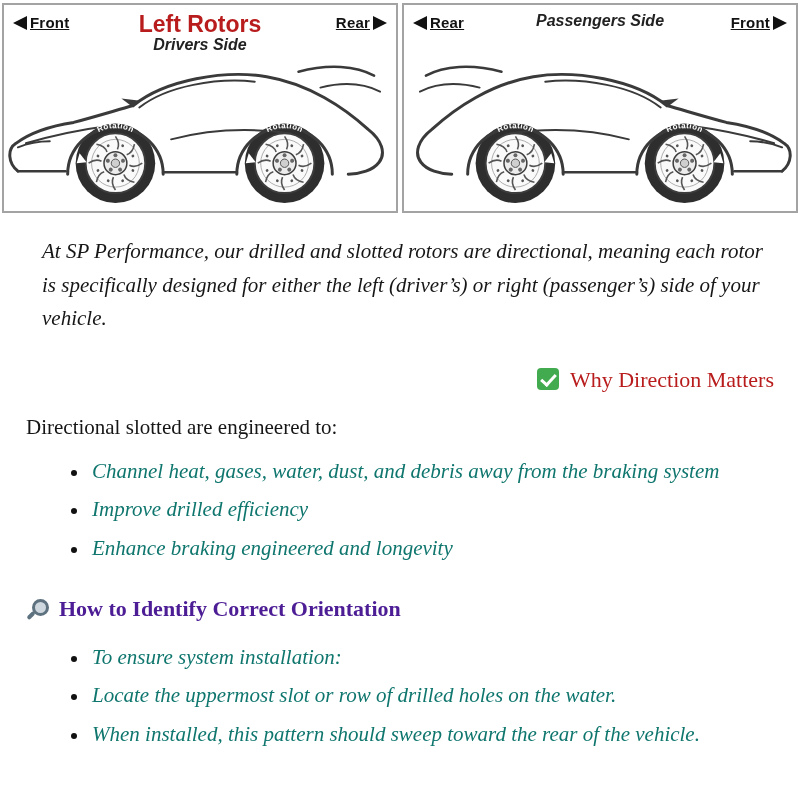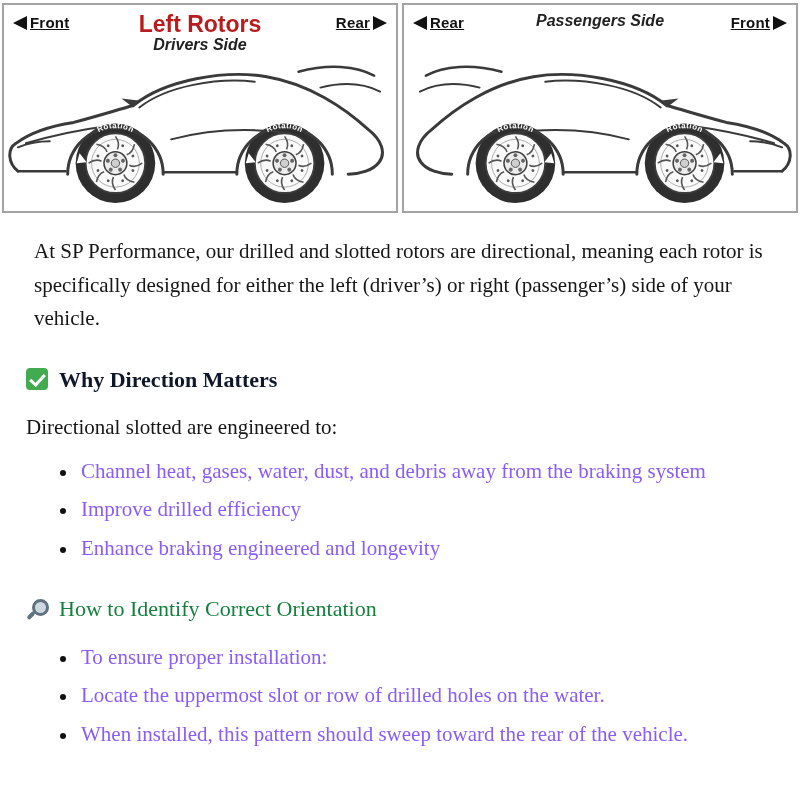--- a/index.html
+++ b/index.html
@@ -49,30 +49,30 @@
     font-weight:bold; font-style:italic; font-size:16px; color:#222;
   }
   .car-svg { display:block; width:100%; height:152px; }
   .defs-svg { position:absolute; width:0; height:0; overflow:hidden; }
 
   .rot-t { fill:#ffffff; font-family:"Liberation Sans", sans-serif; font-size:8px; font-weight:bold; letter-spacing:.4px; }
   .rot-a { fill:#ffffff; }
 
   
   .content { padding:16px 26px 12px 26px; font-size:21px; line-height:1.6; }
-  .intro { margin:6px 0 20px 8px; max-width:740px; }
+  .intro { margin:6px 0 20px 16px; max-width:740px;font-style:italic; }
   .sect-h {
     display:flex; align-items:center; gap:11px;
     font-size:22px; margin:26px 0 14px 0;
   }
-  .h-bold { font-weight:bold; color:#0f172a; }
-  .h-reg  { font-weight:normal; color:#15803d; }
+  .h-bold { font-weight:normal; color:#b91c1c;justify-content:flex-end; }
+  .h-reg  { font-weight:bold; color:#4c1d95; }
   .lead { margin:14px 0 10px 0; }
   ul.blist { margin:8px 0 20px 0; padding-left:46px; list-style:disc; }
-  ul.blist li { margin:5px 6px; padding-left:3px; max-width:660px; color:#8b5cf6; }
+  ul.blist li { margin:5px 17px; padding-left:3px; max-width:660px; color:#0f766e;font-style:italic; }
   ul.blist li::marker { color:#111; font-size:19px; }
 
   
   .check-icon {
     width:22px; height:22px; flex:0 0 22px;
     background:#43ab4f; border-radius:4px;
     position:relative; display:inline-block;
   }
   .check-icon::after {
     content:""; position:absolute; left:7px; top:3px;
@@ -251,19 +251,19 @@
       <li>Improve drilled efficiency</li>
       <li>Enhance braking engineered and longevity</li>
     </ul>
 
     <h2 class="sect-h h-reg">
       <span class="search-icon"></span>
       <span>How to Identify Correct Orientation</span>
     </h2>
 
     <ul class="blist">
-      <li>To ensure proper installation:</li>
+      <li>To ensure system installation:</li>
       <li>Locate the uppermost slot or row of drilled holes on the water.</li>
       <li>When installed, this pattern should sweep toward the rear of the vehicle.</li>
     </ul>
 
   </div>
 </div>
 
 </body></html>

